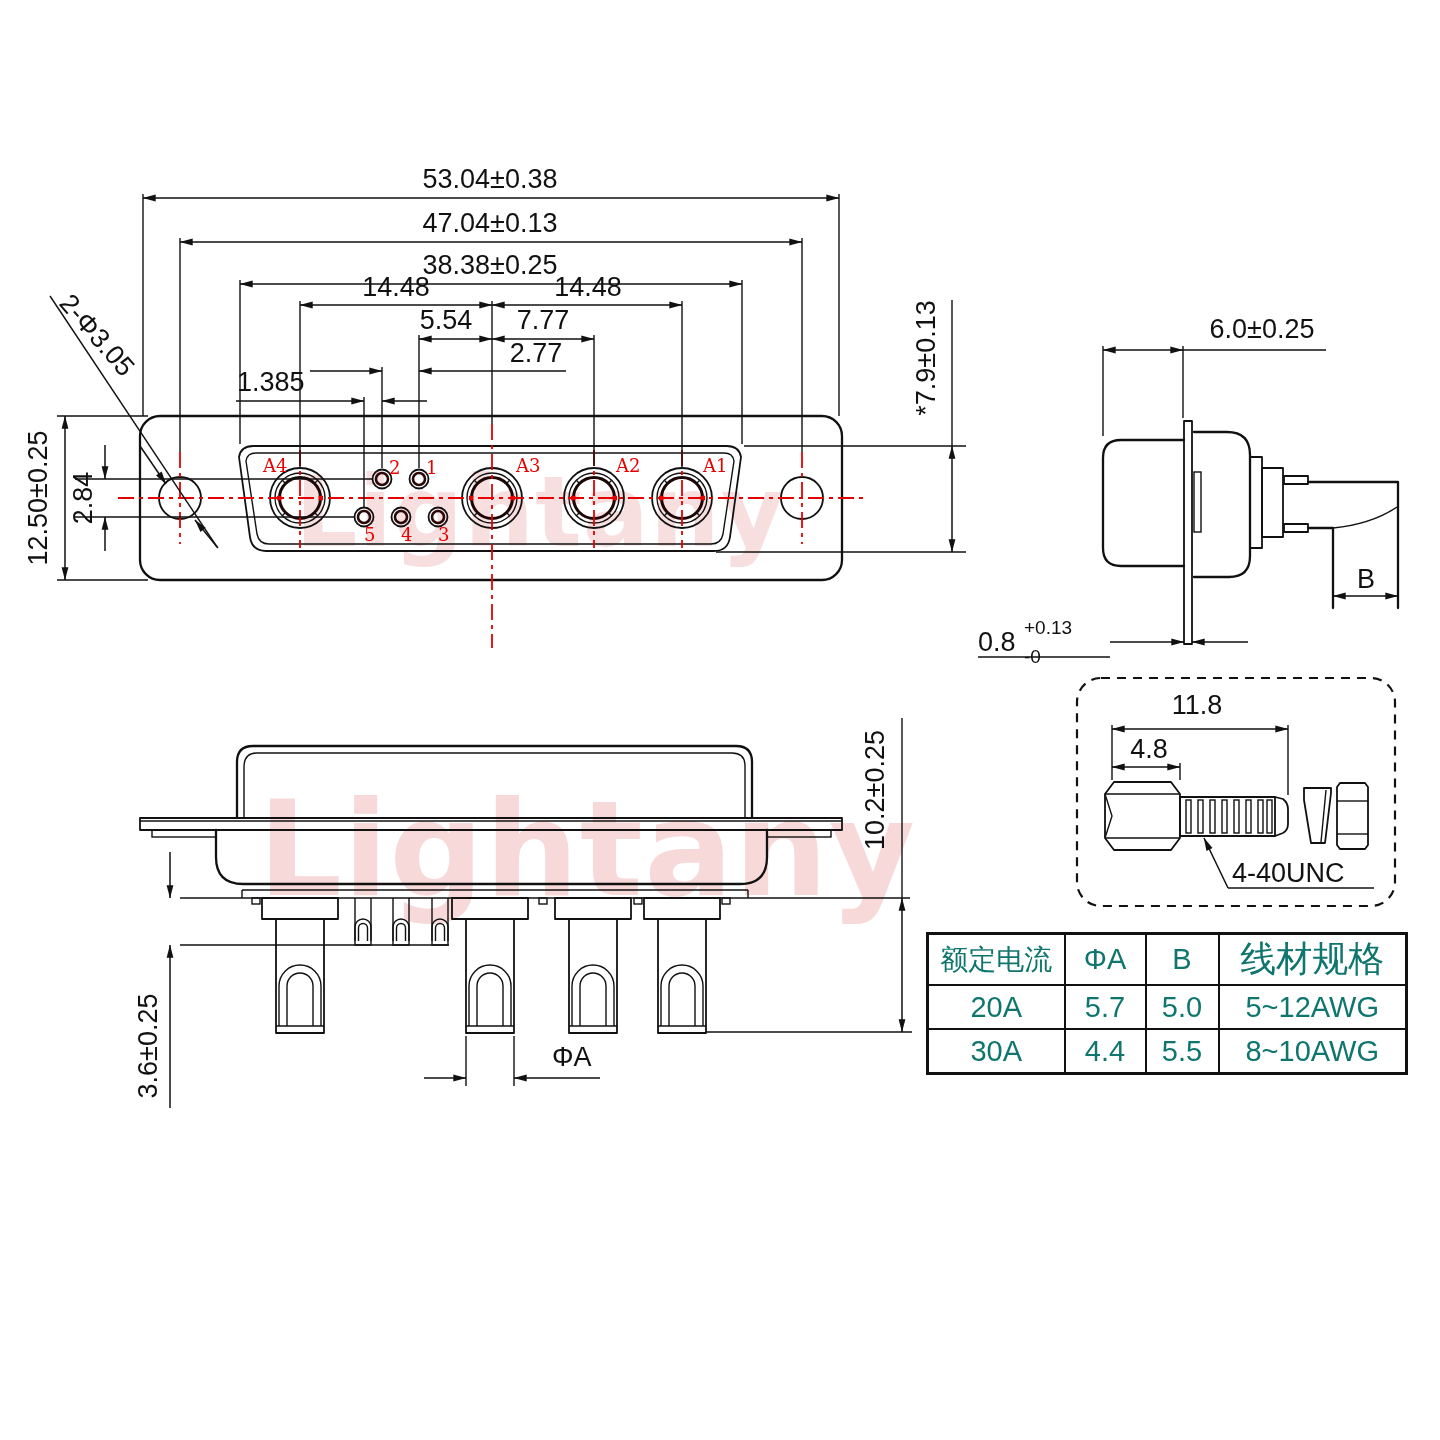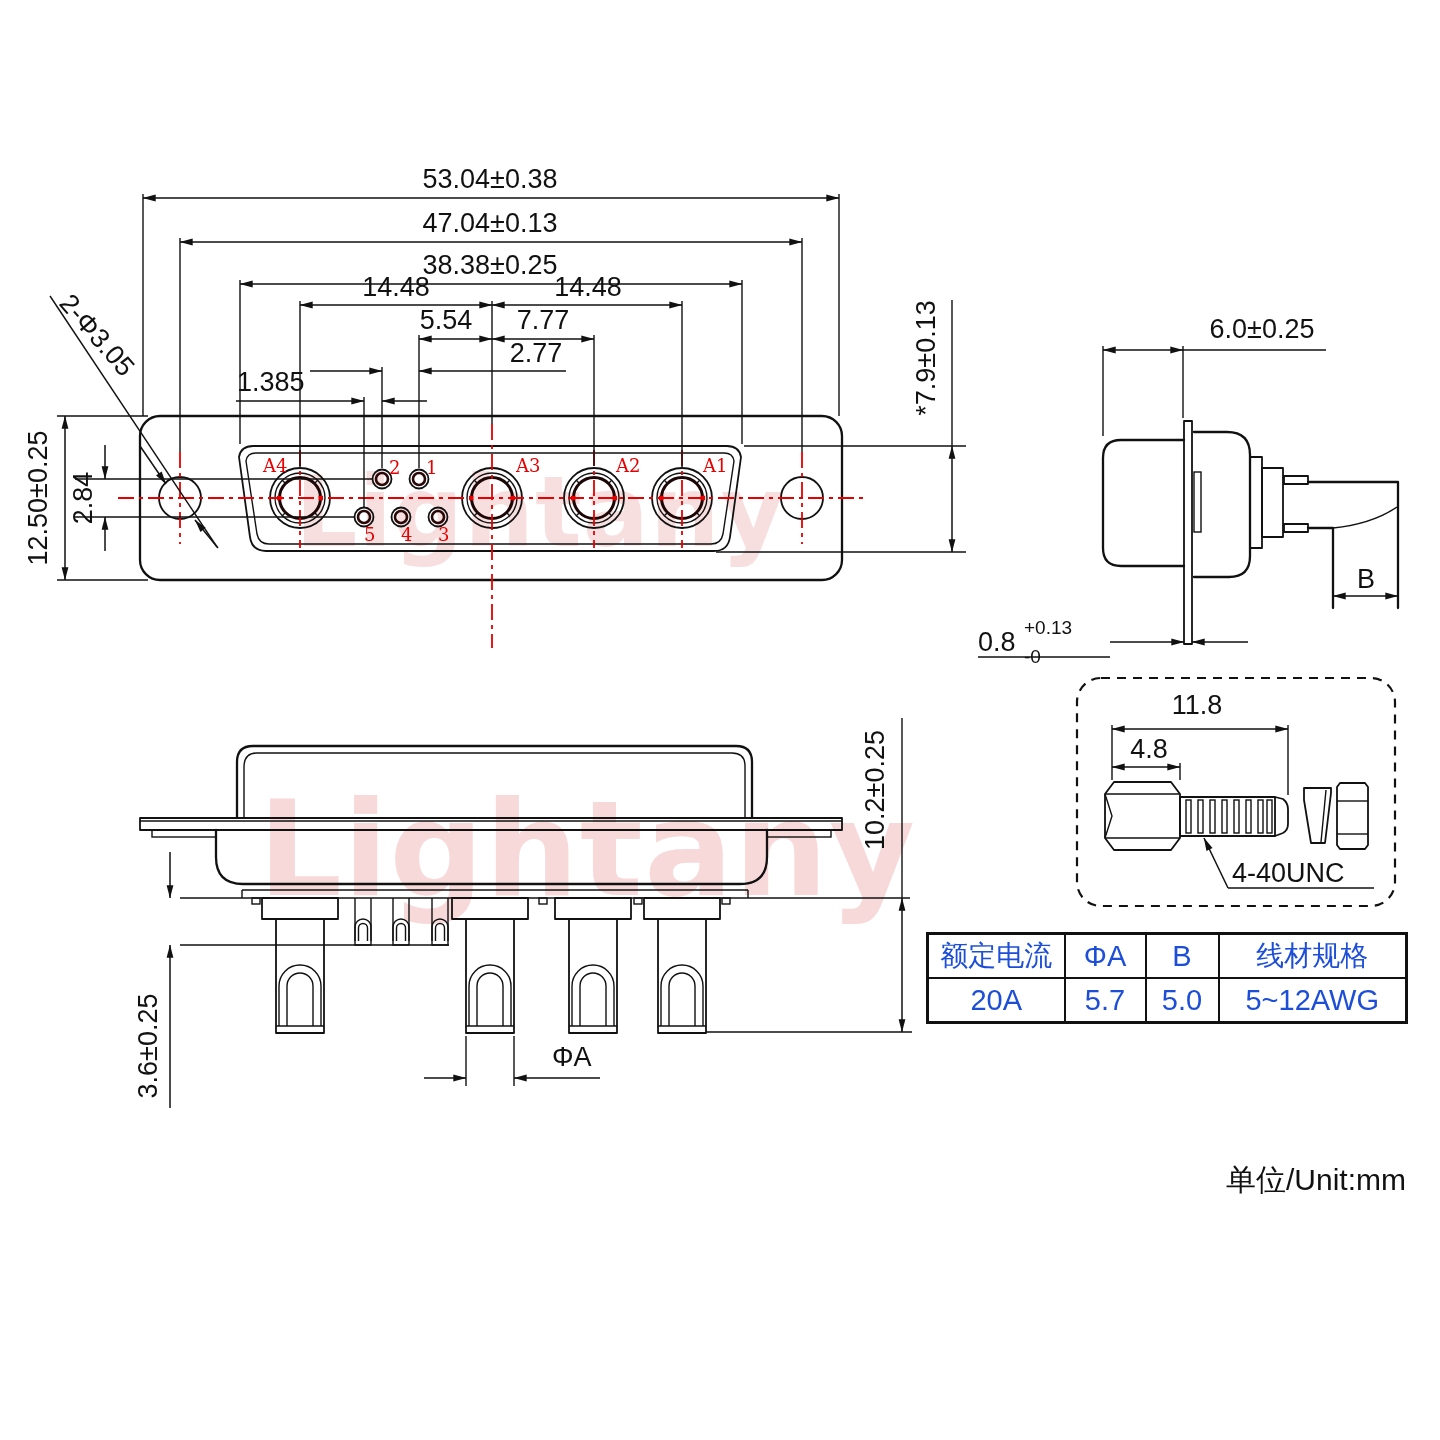--- a/index.html
+++ b/index.html
@@ -16,21 +16,21 @@
   .dr{font-size:18px;fill:#e60000;font-family:"DejaVu Serif",serif;}
   .ol{fill:none;stroke:#111;stroke-width:2.3;stroke-linejoin:round;stroke-linecap:round;}
   .ol2{fill:none;stroke:#111;stroke-width:1.8;stroke-linejoin:round;}
   .thin{fill:none;stroke:#111;stroke-width:1.4;}
   .dim{fill:none;stroke:#111;stroke-width:1.5;}
   .red{fill:none;stroke:#e60000;stroke-width:1.8;}
   .redd{stroke-dasharray:16 5 4 5;}
   .spec-table{position:absolute;left:926px;top:932px;}
   .spec-table table{border-collapse:collapse;table-layout:fixed;}
   .spec-table td,.spec-table th{border:2px solid #111;text-align:center;vertical-align:middle;
-     font-size:29px;color:#1d4ed8;padding:0;height:42px;font-weight:400;}
+     font-size:29px;color:#0f766e;padding:0;height:42px;font-weight:400;}
   .spec-table table{border:3px solid #111;}
   #unit-note{position:absolute;left:1120px;top:1160px;width:286px;text-align:right;
      font-size:30px;color:#111;}
 </style>
 </head>
 <body>
 
 <div id="stage">
 
   <div id="wm-front" class="wm">Lightany</div>
@@ -350,26 +350,31 @@
           <col style="width:137px">
           <col style="width:81px">
           <col style="width:73px">
           <col style="width:188px">
         </colgroup>
       <tbody>
           <tr>
         <td style="font-size:28px">额定电流</td>
         <td>ΦA</td>
         <td>B</td>
-        <td style="font-size:28px">线材规格</td>
+        <td style="font-size:36px">线材规格</td>
       </tr>
       <tr>
         <td>20A</td>
             <td>5.7</td>
         <td>5.0</td>
             <td>5~12AWG</td>
       </tr>
+      <tr>
+        <td>30A</td>
+            <td>4.4</td>
+        <td>5.5</td>
+            <td>8~10AWG</td>
+      </tr>
     </tbody>
       </table>
   </div>
 
-  <div id="unit-note">单位/Unit:mm</div>
 </div>
 
 </body></html>

